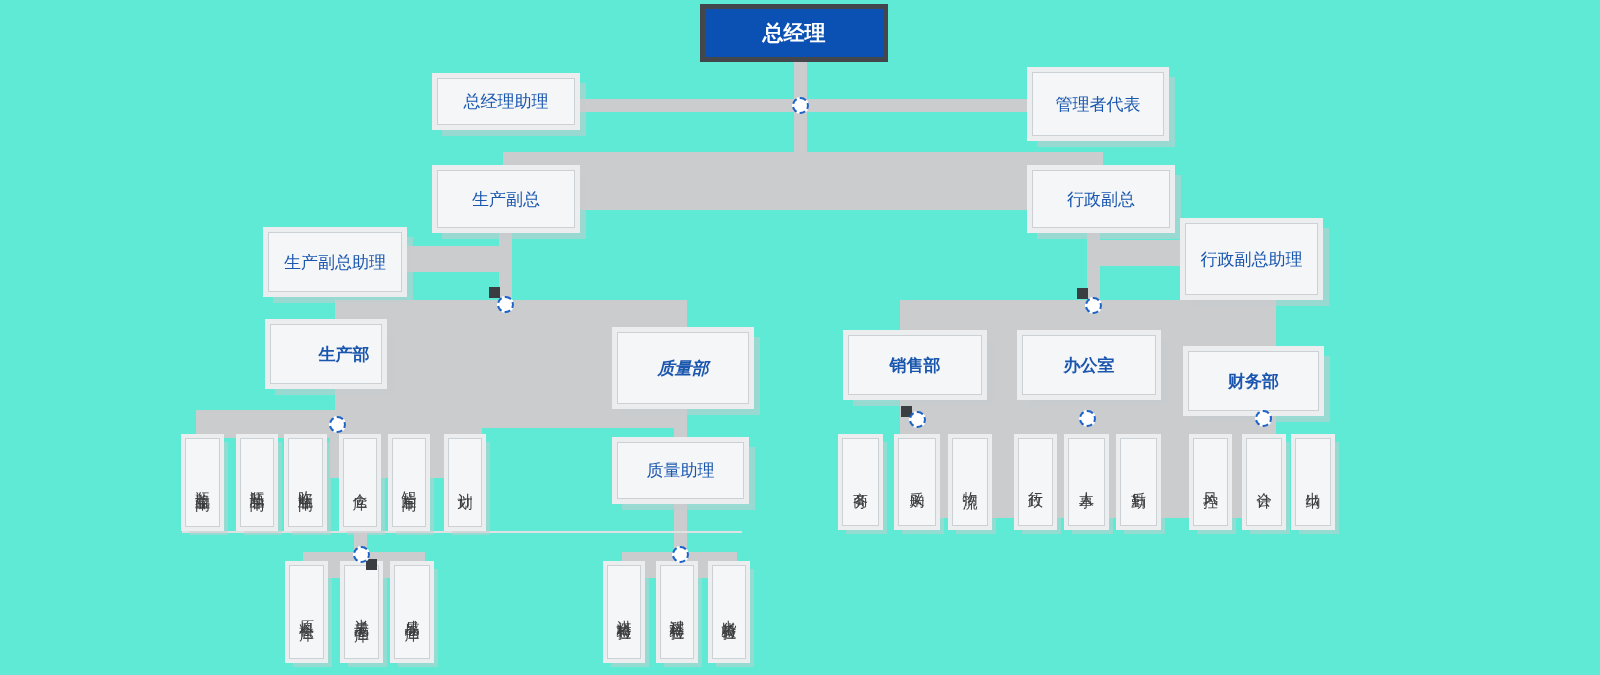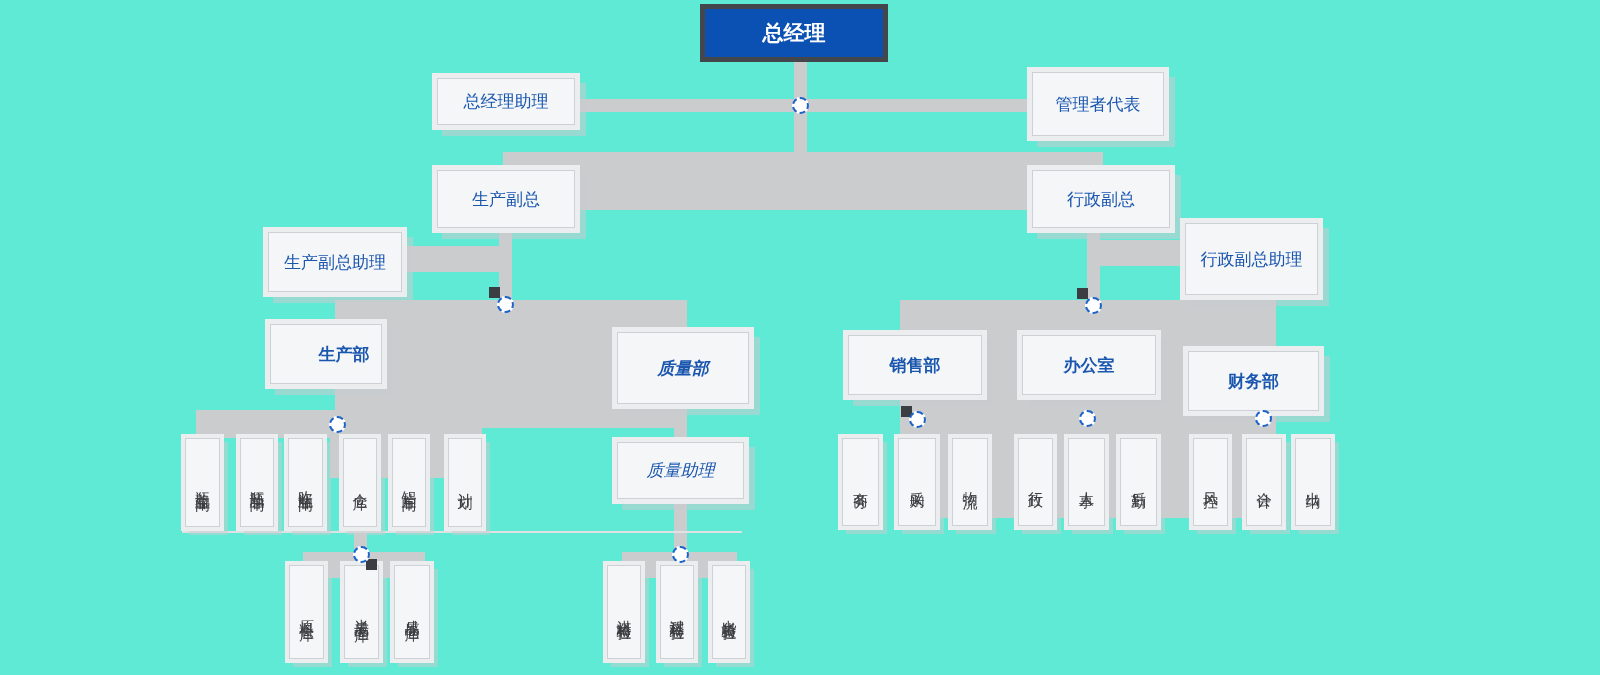--- a/index.html
+++ b/index.html
@@ -110,21 +110,21 @@
   </div>
   <div class="box dept" style="left:1022px;top:335px;width:134px;height:60px;">
     <span>办公室</span>
   </div>
   <div class="box dept" style="left:848px;top:335px;width:134px;height:60px;">
     <span>销售部</span>
   </div>
   <div class="box dept" style="left:1188px;top:335px;width:131px;height:60px;margin-top:16px;">
     <span>财务部</span>
   </div>
-  <div class="box" style="left:617px;top:442px;width:127px;height:57px;font-style:italic;">
+  <div class="box" style="left:617px;top:442px;width:127px;height:57px;">
     <span>质量助理</span>
   </div>
 
   <div class="box vert" style="left:185px;top:438px;width:35px;height:89px;">
     <span>瓶盖车间</span>
   </div>
   <div class="box vert" style="left:240px;top:438px;width:34px;height:89px;">
     <span>瓶胚车间</span>
   </div>
   <div class="box vert" style="left:288px;top:438px;width:35px;height:89px;">

